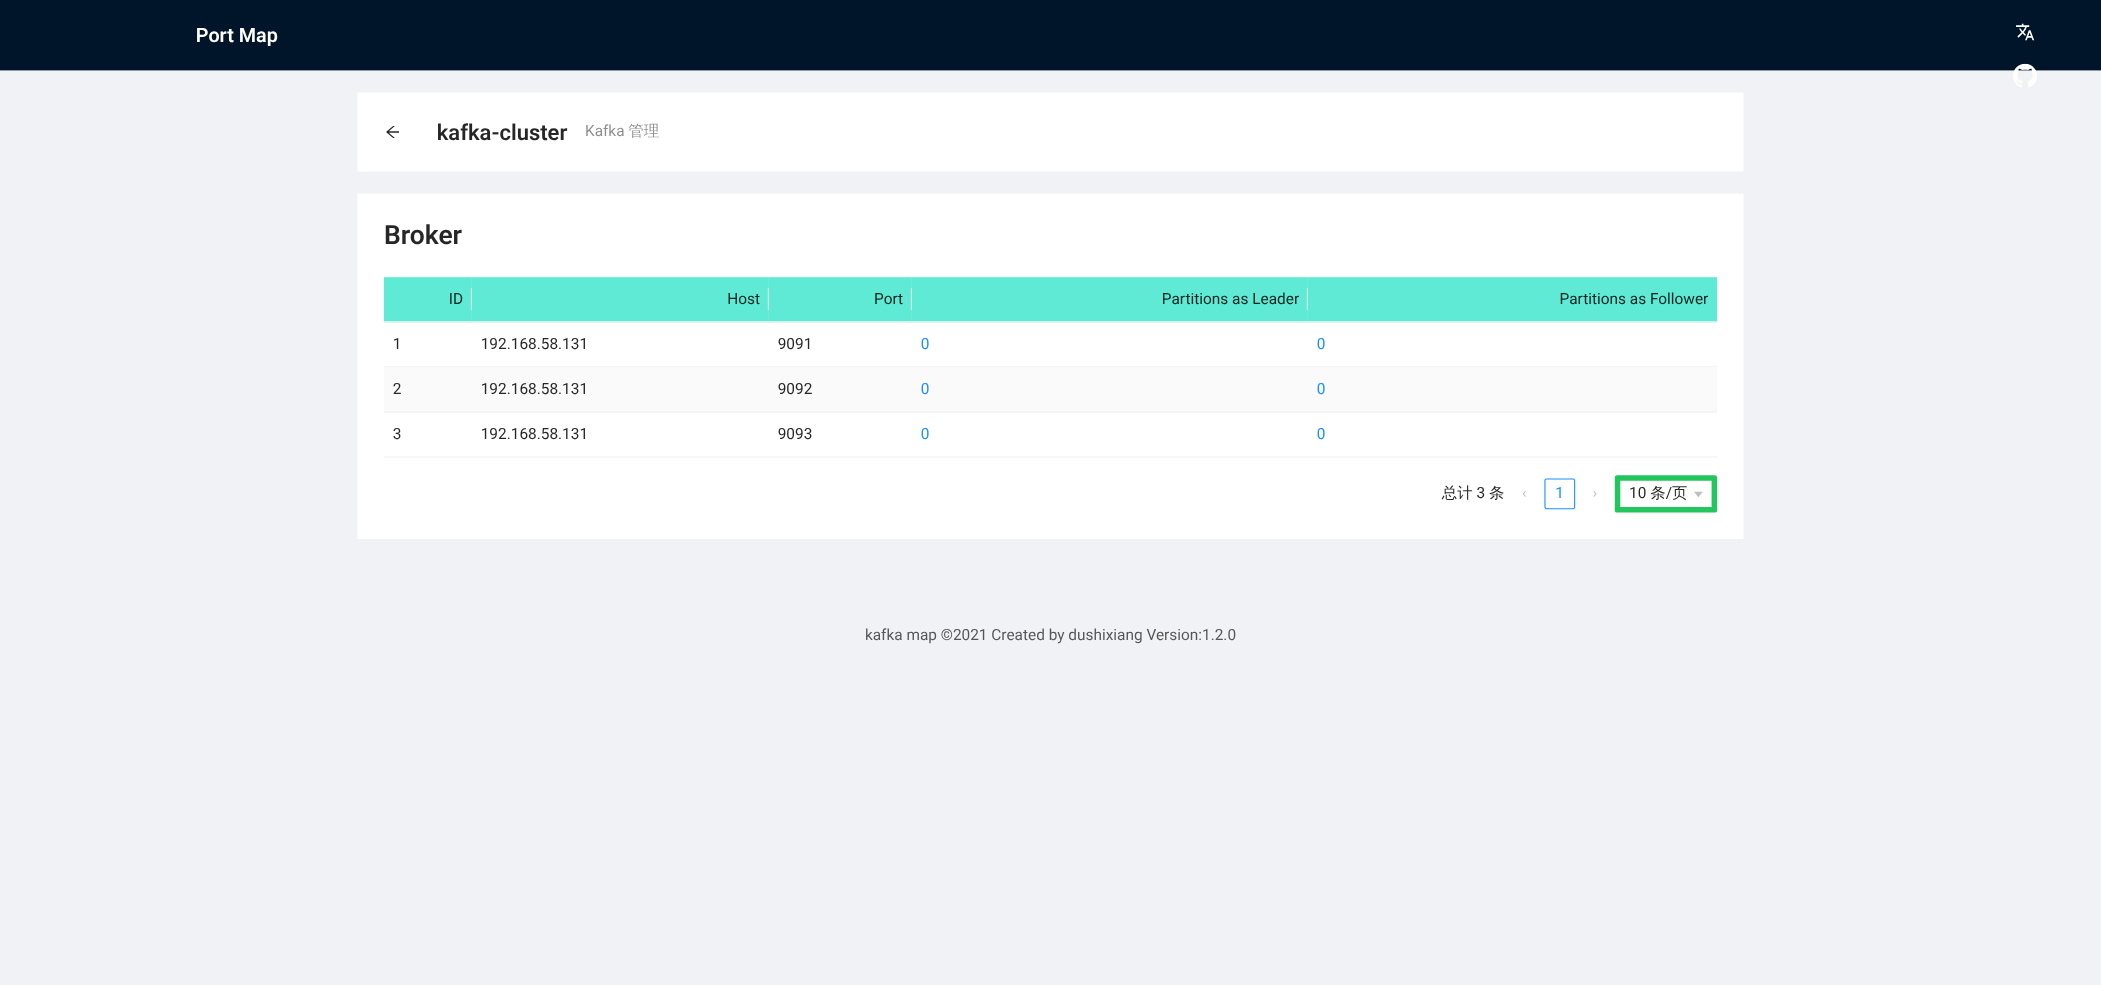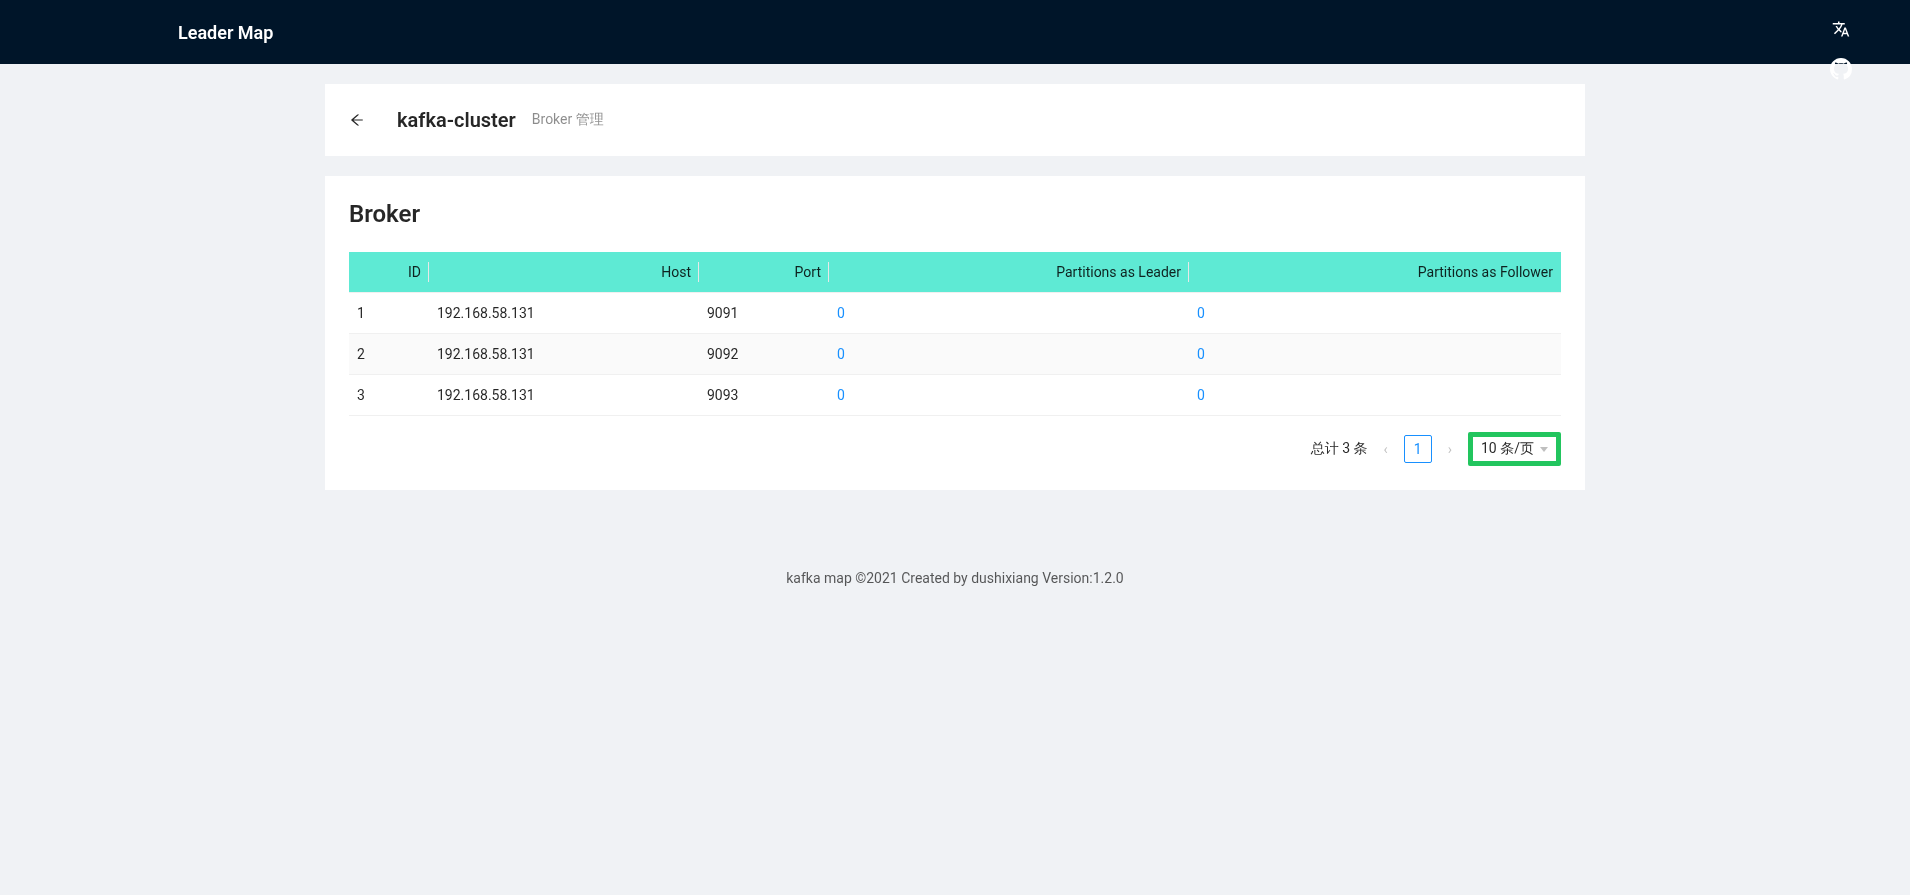--- a/index.html
+++ b/index.html
@@ -149,21 +149,21 @@
       text-align: center;
       padding: 60px 0 40px;
       color: rgba(0,0,0,0.65);
       font-size: 14px;
     }
   </style>
 </head>
 <body>
 
 <div class="header">
-  <div class="app-title">Leader Map</div>
+  <div class="app-title">Port Map</div>
   <div class="header-right">
     <span class="username">admin</span>
     <span class="icon-wrap translate-icon">
       <svg viewBox="0 0 24 24">
           <path d="M12.87 15.07l-2.54-2.51.03-.03A17.52 17.52 0 0 0 14.07 6H17V4h-7V2H8v2H1v2h11.17C11.5 7.92 10.44 9.75 9 11.35 8.07 10.32 7.3 9.19 6.69 8h-2c.73 1.63 1.73 3.17 2.98 4.56l-5.09 5.02L4 19l5-5 3.11 3.11.76-2.04zM18.5 10h-2L12 22h2l1.12-3h4.75L21 22h2l-4.5-12zm-2.62 7l1.62-4.33L19.12 17h-3.24z"></path>
         </svg>
     </span>
     <span class="icon-wrap github-icon">
       <svg viewBox="0 0 16 16">
           <path d="M8 0C3.58 0 0 3.58 0 8c0 3.54 2.29 6.53 5.47 7.59.4.07.55-.17.55-.38 0-.19-.01-.82-.01-1.49-2.01.37-2.53-.49-2.69-.94-.09-.23-.48-.94-.82-1.13-.28-.15-.68-.52-.01-.53.63-.01 1.08.58 1.23.82.72 1.21 1.87.87 2.33.66.07-.52.28-.87.51-1.07-1.78-.2-3.64-.89-3.64-3.95 0-.87.31-1.59.82-2.15-.08-.2-.36-1.02.08-2.12 0 0 .67-.21 2.2.82.64-.18 1.32-.27 2-.27.68 0 1.36.09 2 .27 1.53-1.04 2.2-.82 2.2-.82.44 1.1.16 1.92.08 2.12.51.56.82 1.27.82 2.15 0 3.07-1.87 3.75-3.65 3.95.29.25.54.73.54 1.48 0 1.07-.01 1.93-.01 2.2 0 .21.15.46.55.38A8.013 8.013 0 0 0 16 8c0-4.42-3.58-8-8-8z"></path>
@@ -173,21 +173,21 @@
 </div>
 
 <div class="container">
   <div class="breadcrumb-card">
     <span class="back-arrow">
       <svg viewBox="0 0 1024 1024" fill="currentColor">
           <path d="M872 474H286.9l350.2-304c5.6-4.9 2.2-14-5.2-14h-88.5c-3.9 0-7.6 1.4-10.5 3.9L155 487.8a31.96 31.96 0 0 0 0 48.3L535.1 866c1.5 1.3 3.3 2 5.2 2h91.5c7.4 0 10.8-9.2 5.2-14L286.9 550H872c4.4 0 8-3.6 8-8v-60c0-4.4-3.6-8-8-8z"></path>
         </svg>
     </span>
     <span class="cluster-name">kafka-cluster</span>
-    <span class="breadcrumb-sub">Broker 管理</span>
+    <span class="breadcrumb-sub">Kafka 管理</span>
   </div>
 
   <div class="content-card">
     <h2 class="section-title">Broker</h2>
 
     <table>
       <thead>
         <tr>
           <th style="width:80px">ID</th>
           <th style="width:270px">Host</th>

